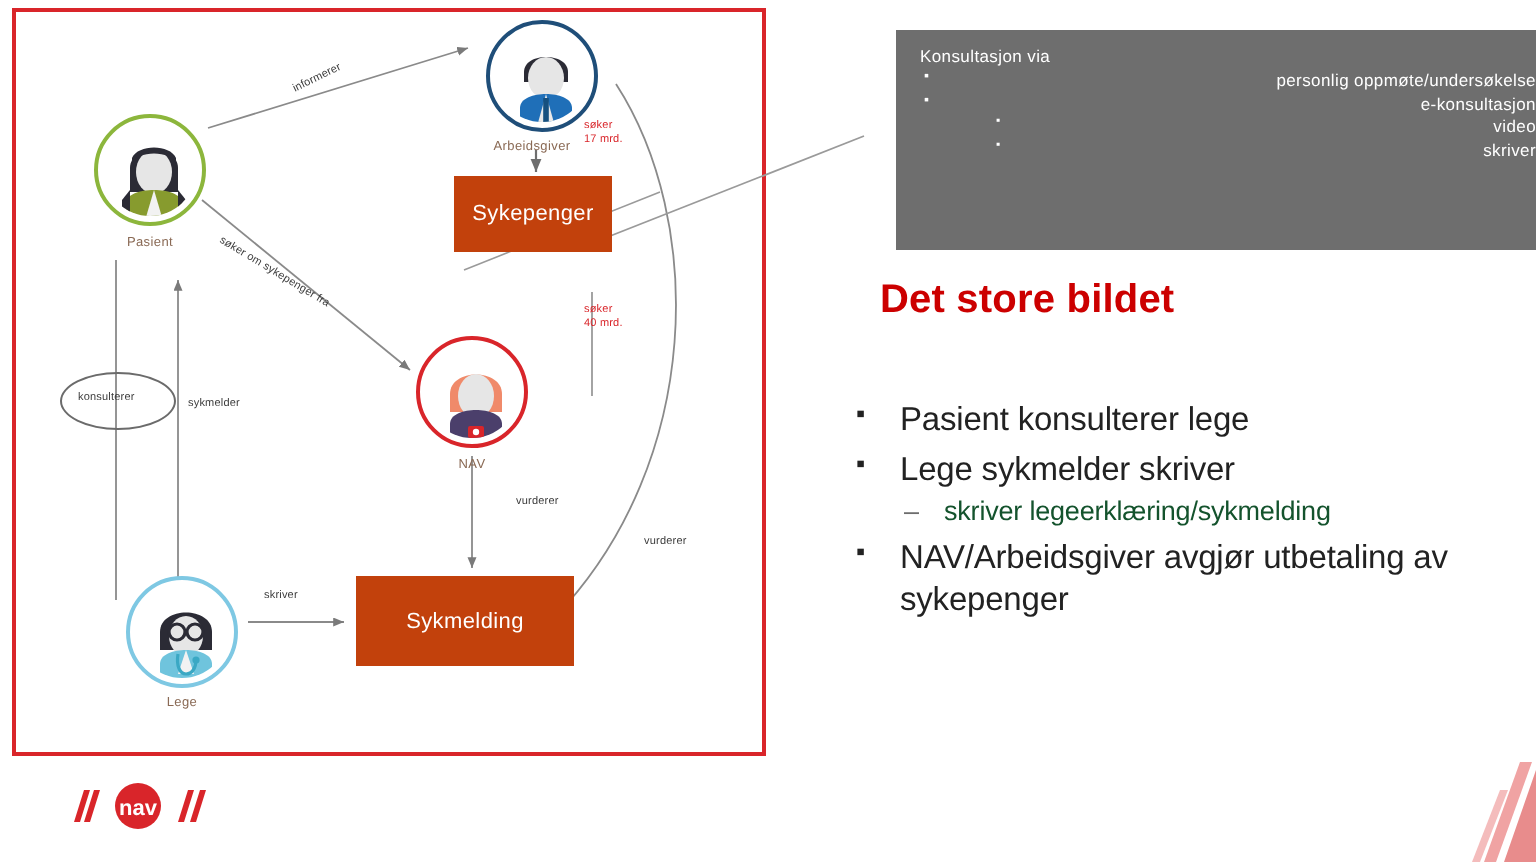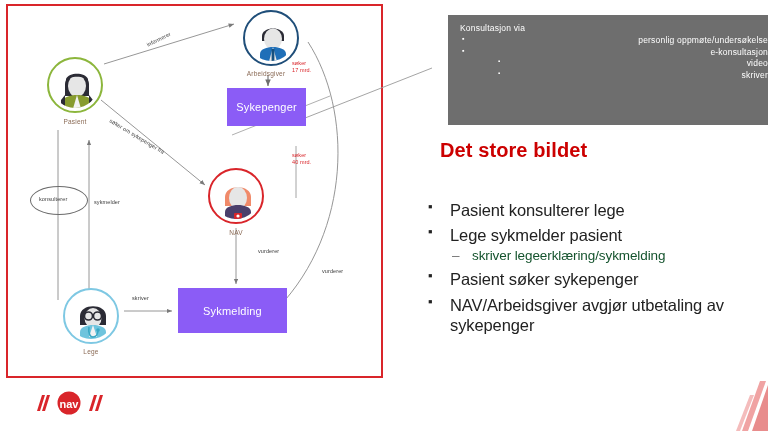--- a/index.html
+++ b/index.html
@@ -36,21 +36,21 @@
   #av-patient{left:47px;top:57px;border:2px solid #8cb63c;}
   
   #av-arbeidsgiver{left:243px;top:10px;border:2px solid #1f4e79;}
   
   #av-nav{left:208px;top:168px;border:2px solid #d9252a;}
   
   #av-lege{left:63px;top:288px;border:2px solid #7ec8e3;}
 
   
   .gbox{
-    position:absolute;background:#8b5cf6;color:#ffffff;
+    position:absolute;background:#c2410c;color:#ffffff;
     display:flex;align-items:center;justify-content:center;
     font-size:11px;letter-spacing:.2px;
   }
   #box-sykepenger{left:227px;top:88px;width:79px;height:38px;}
   #box-sykmelding{left:178px;top:288px;width:109px;height:45px;}
 
   
   .elabel{
     position:absolute;font-size:5.5px;color:#3c3c3c;
     white-space:nowrap;letter-spacing:.1px;
@@ -253,27 +253,24 @@
     </ul>
   </div>
 
   <div class="bildet-title">Det store bildet</div>
 
   <ul class="bullets">
     <li>
       <span>Pasient konsulterer lege</span>
     </li>
     <li>
-      <span>Lege sykmelder pasient</span>
+      <span>Lege sykmelder skriver</span>
       <ul class="sub">
         <li>skriver legeerklæring/sykmelding</li>
       </ul>
-    </li>
-    <li>
-      <span>Pasient søker sykepenger</span>
     </li>
     <li>
       <span>NAV/Arbeidsgiver avgjør utbetaling av sykepenger</span>
     </li>
   </ul>
 
   <div class="nav-logo">
     <svg viewBox="0 0 78 26" width="78" height="26">
       <g fill="#d9252a">
         <polygon points="4,20 9,4 12,4 7,20"></polygon>

